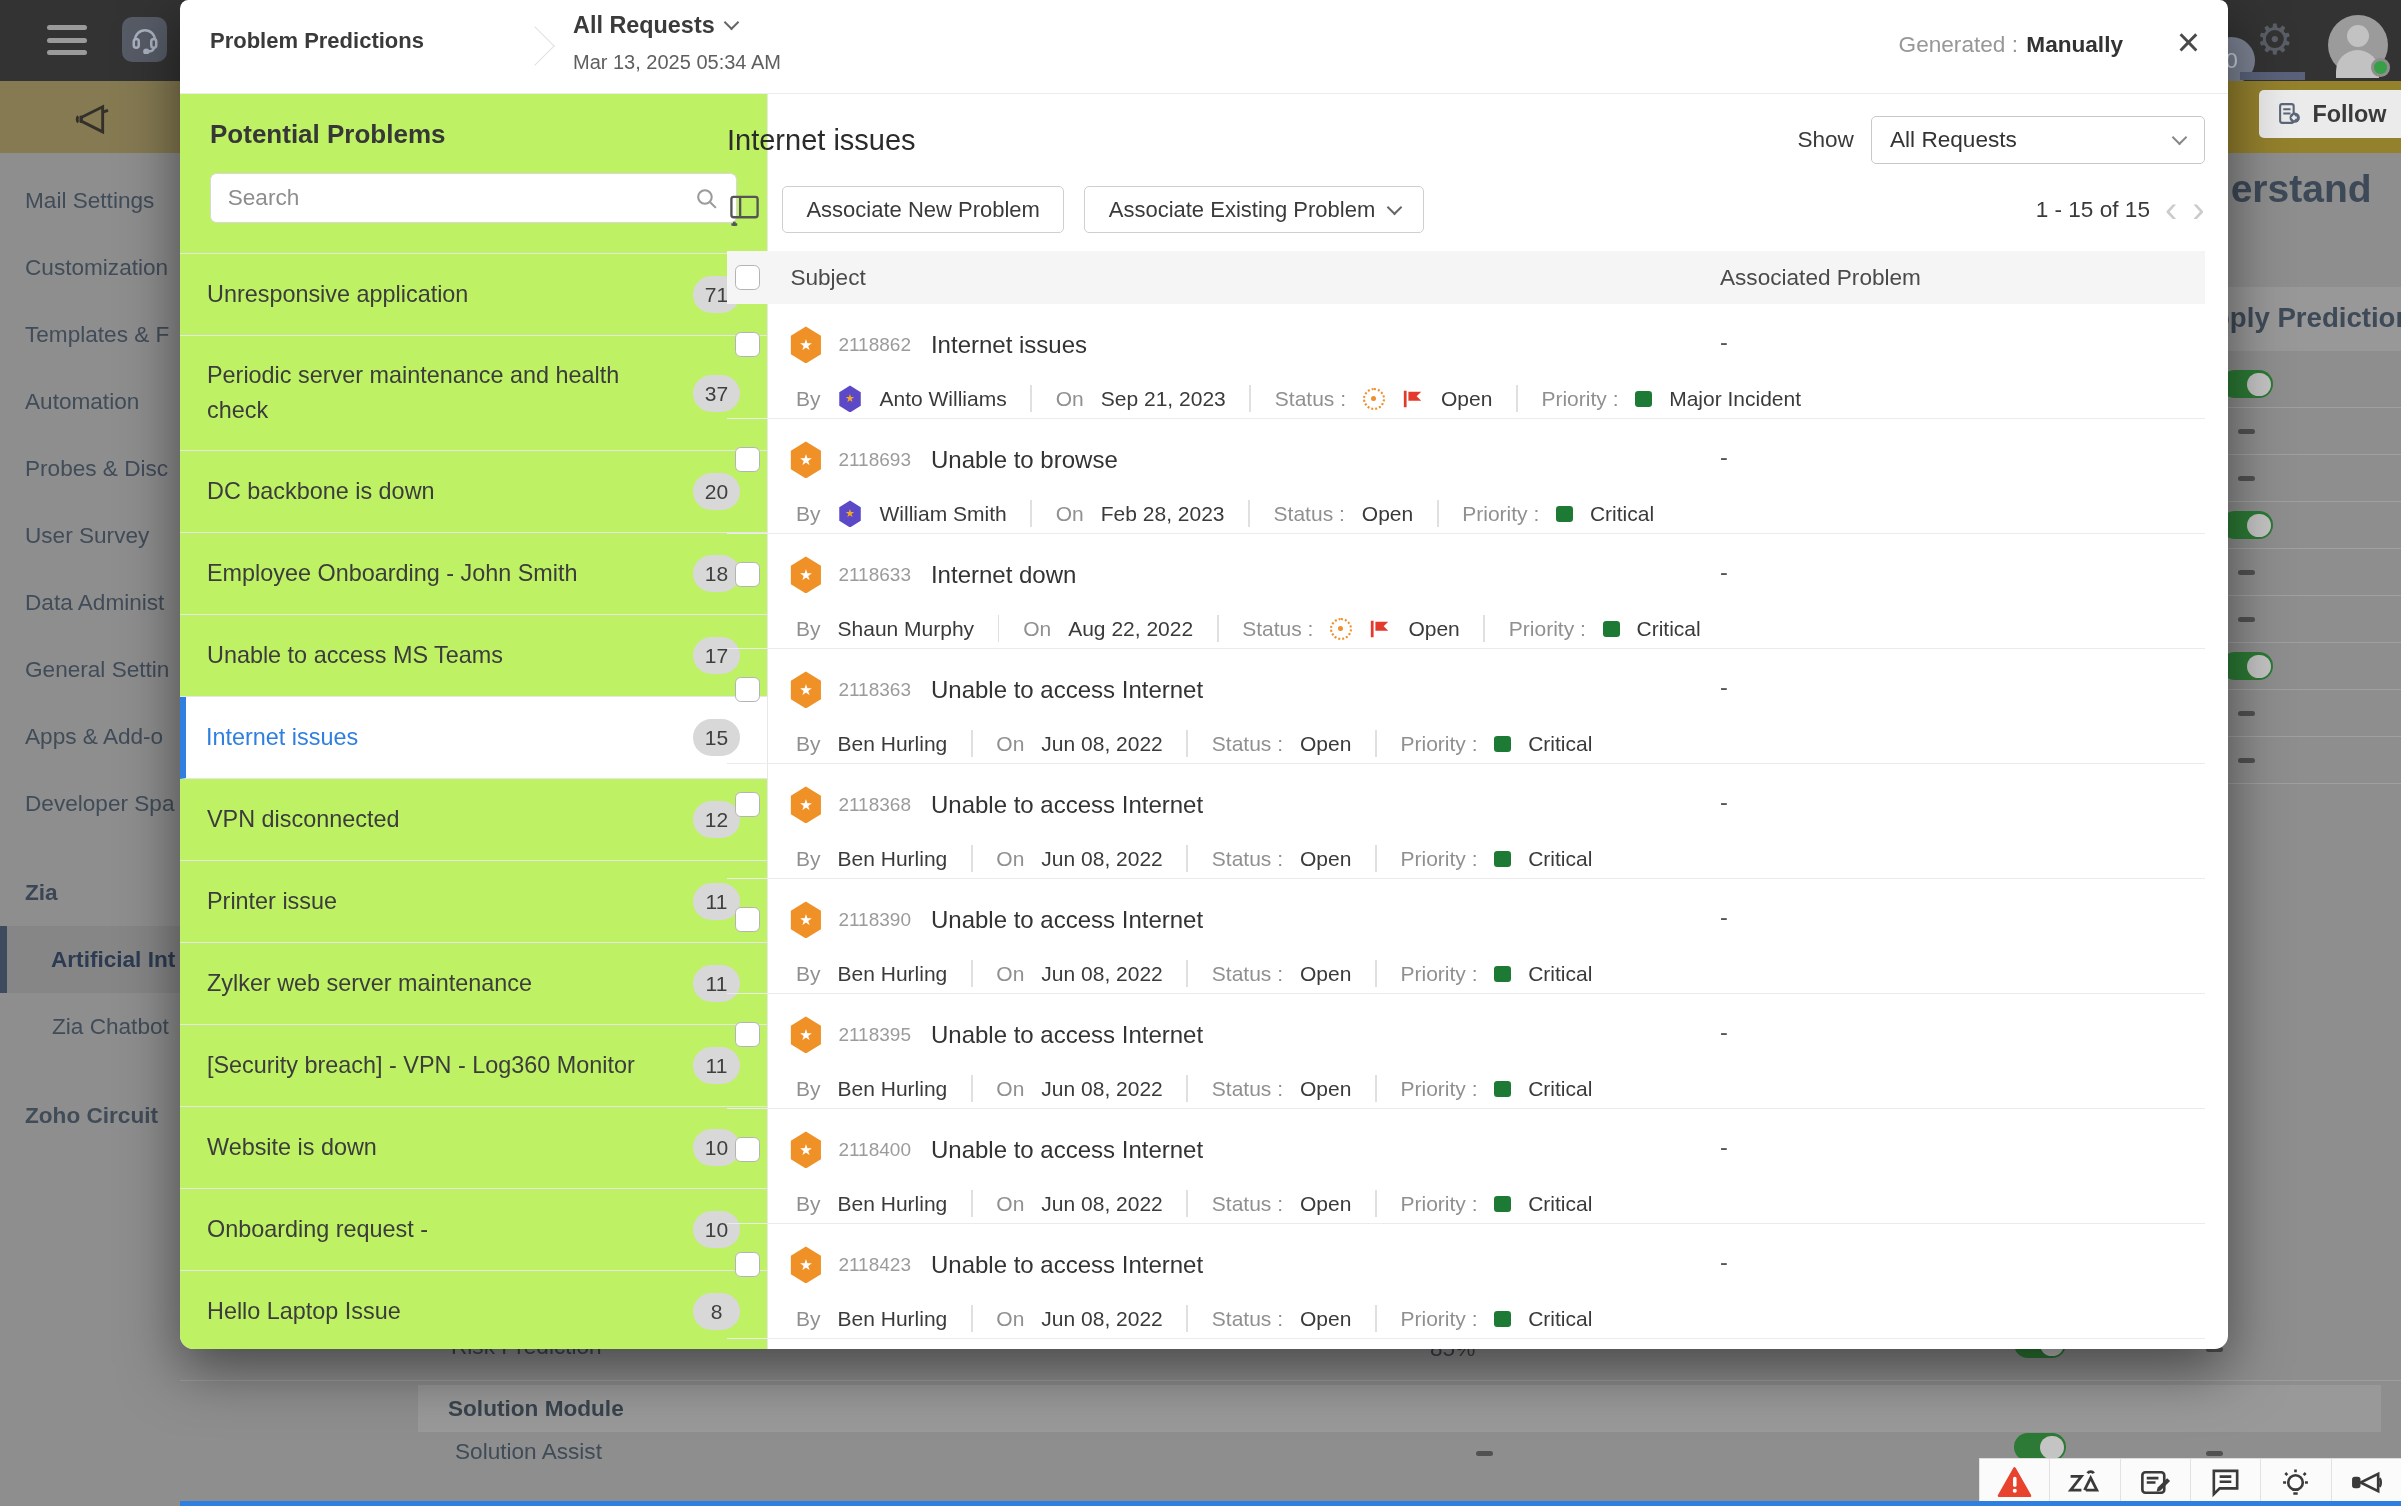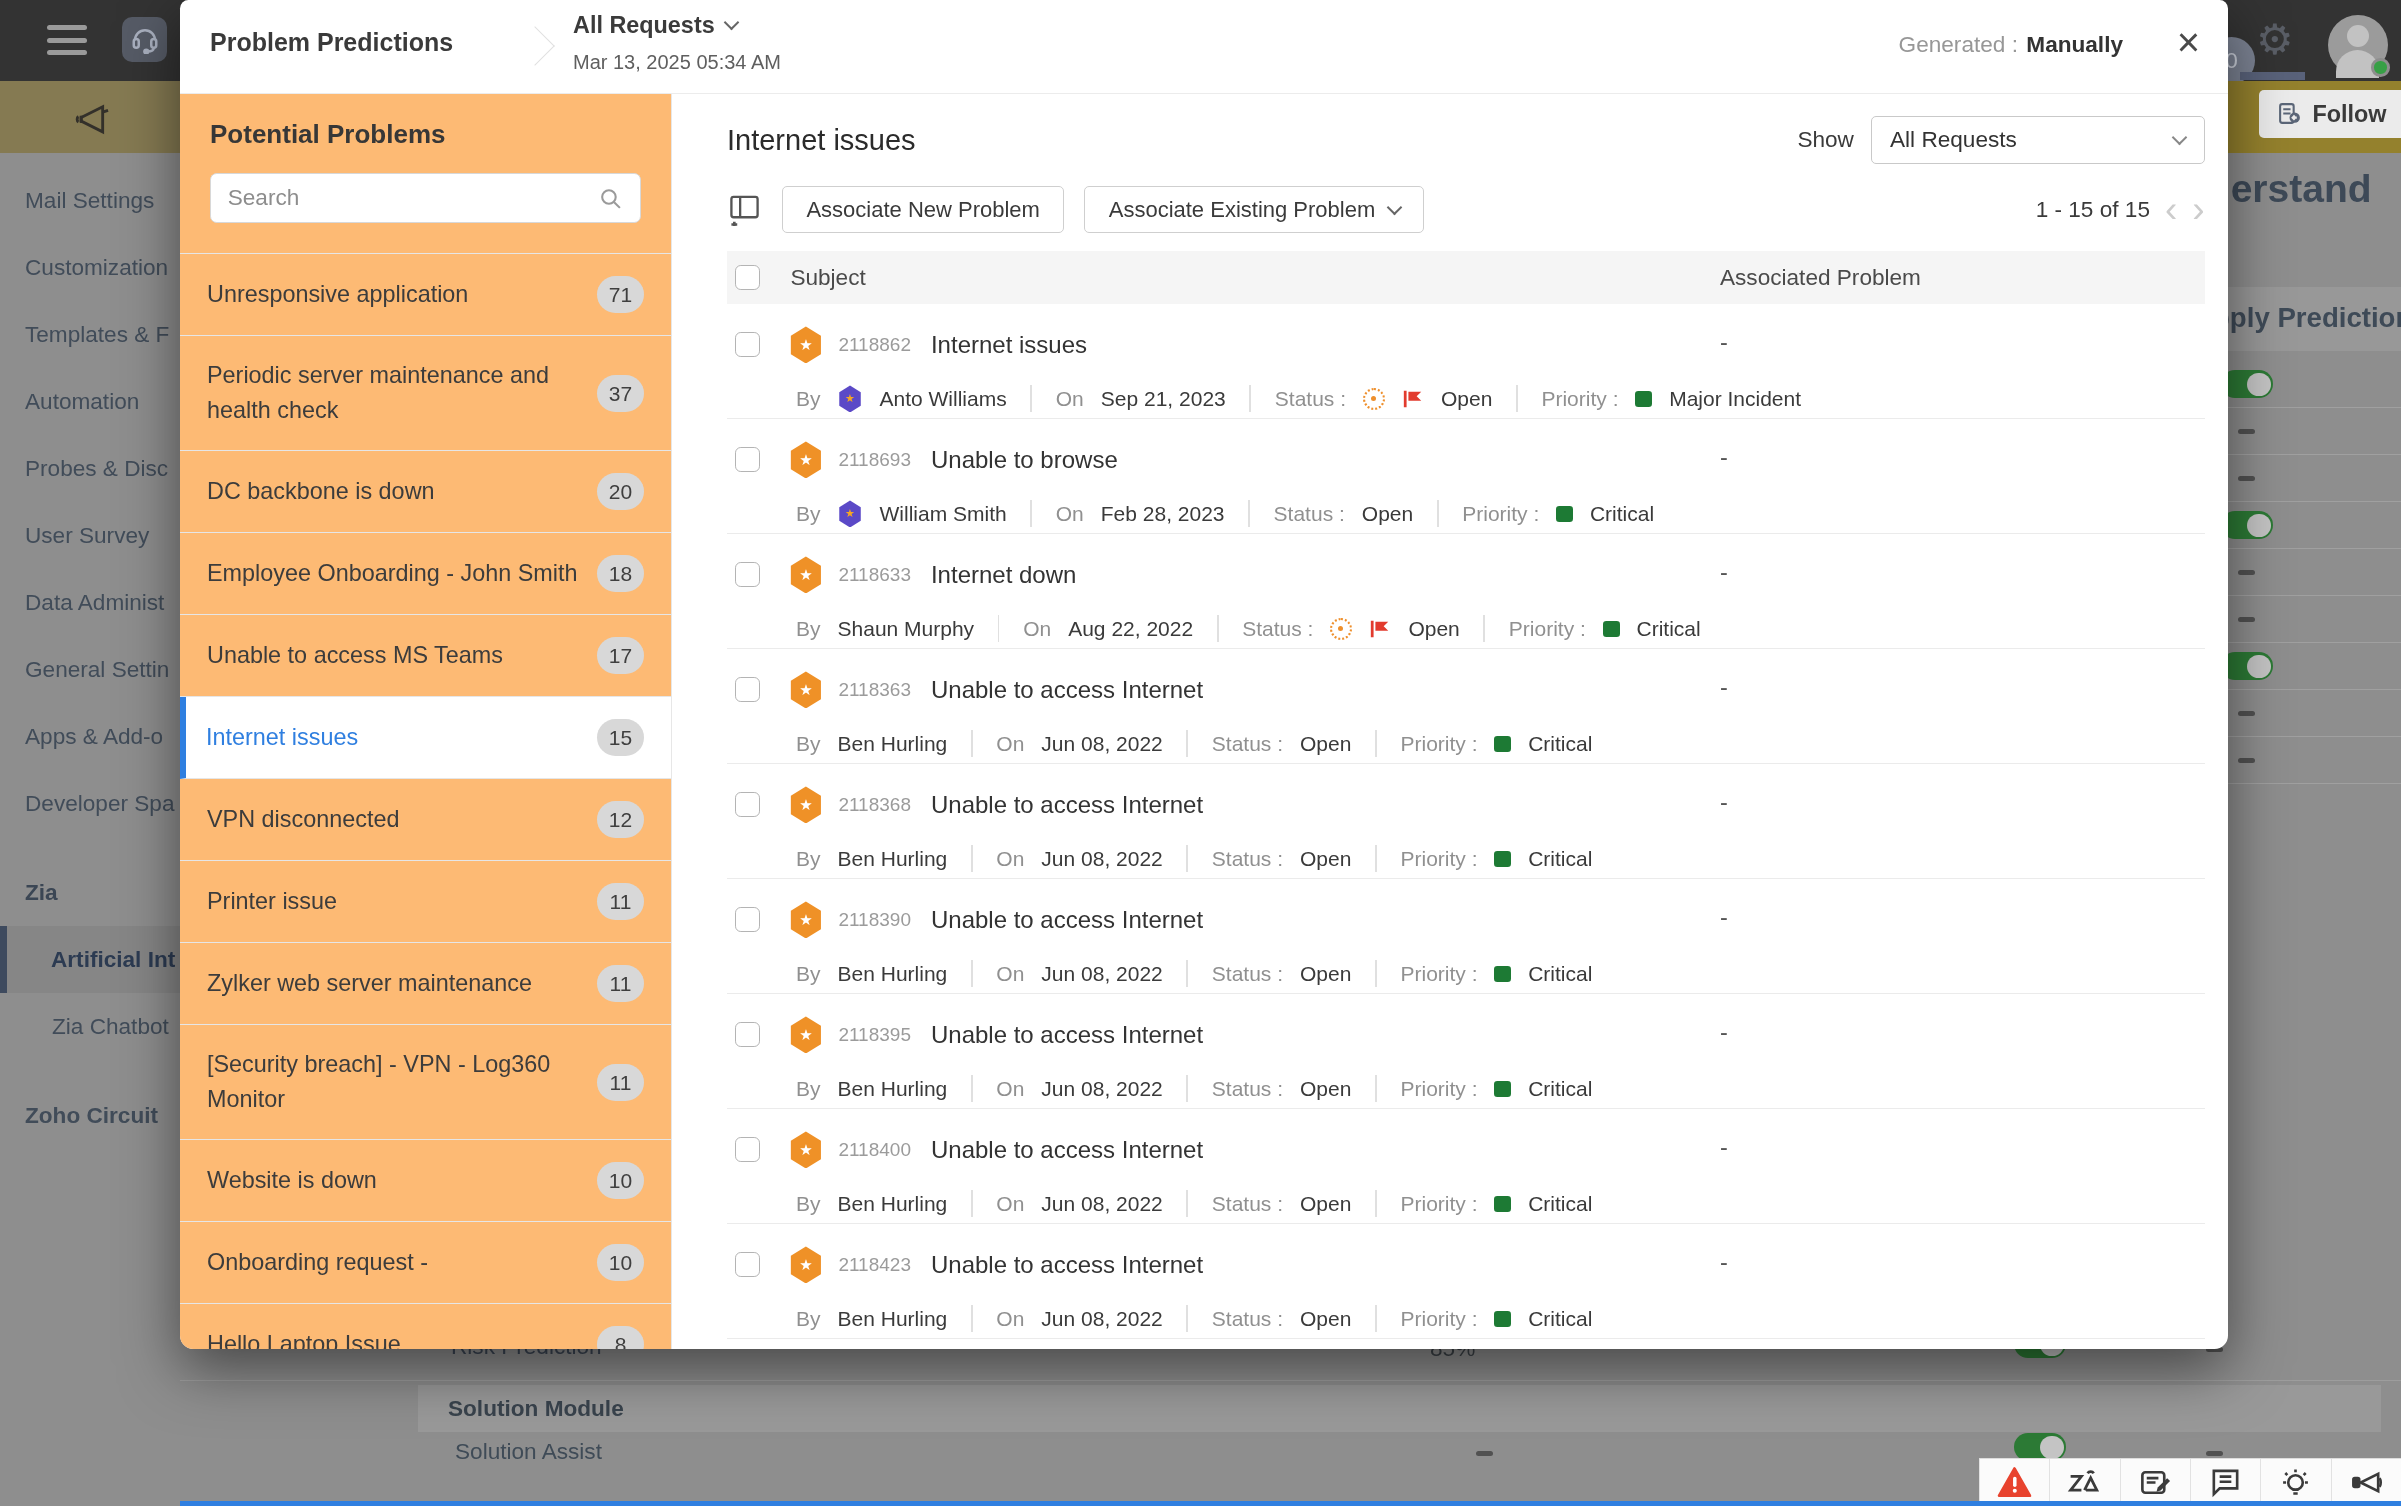--- a/index.html
+++ b/index.html
@@ -54,31 +54,31 @@
   .bstoggle2 { position:absolute; left:2014px; top:1433px; }
   .asdash2 { position:absolute; left:2196px; top:1451px; }
 
   .iconbar { position:absolute; left:1979px; right:0; top:1458px; height:48px; background:#fbfbfb; border-top:0.8px solid #dddddd; display:flex; z-index:5; }
   .icell { flex:1; border-left:0.8px solid #e2e2e2; display:flex; align-items:center; justify-content:center; cursor:pointer; }
   .bottomline { position:absolute; left:180px; right:0; bottom:0; height:5.8px; background:#2f7fe0; z-index:6; }
 
   
   .modal { position:absolute; left:180px; top:0; width:2048px; height:1349px; background:#fff; border-radius:8.4px 8.4px 13.4px 13.4px; box-shadow:0 20px 58px rgba(0,0,0,.5); z-index:10; overflow:hidden; }
   .mhead { position:relative; height:94px; border-bottom:0.8px solid #ececec; }
-  .mtitle { position:absolute; left:30px; top:28px; font-size:25px; font-weight:600; color:#3a3a3a; }
+  .mtitle { position:absolute; left:30px; top:28px; font-size:22px; font-weight:600; color:#3a3a3a; }
   .bigchev { position:absolute; left:341px; top:32px; width:28px; height:28px; border-top:1.7px solid #e0e0e0; border-right:1.7px solid #e0e0e0; transform:rotate(45deg); }
   .mscope { position:absolute; left:393px; top:11.7px; cursor:pointer; }
   .mscope .lab { font-size:23.4px; font-weight:600; color:#3b3b3b; display:flex; align-items:center; gap:11.7px; }
   .chev { width:11px; height:11px; border-right:2.5px solid #666; border-bottom:2.5px solid #666; transform:rotate(45deg); margin-top:-5px; }
   .mscope .date { font-size:20px; color:#5f5f5f; margin-top:12px; }
   .mgen { position:absolute; right:105px; top:32px; font-size:22.6px; color:#979797; }
   .mgen b { color:#333; font-weight:700; margin-left:8.4px; }
   .mclose { position:absolute; right:28px; top:22px; font-size:40px; color:#4a4a4a; cursor:pointer; line-height:1; }
 
-  .mpanel { position:absolute; left:0; top:94px; width:492px; bottom:0; background:#fdba74; border-right:0.8px solid #e7e7e7; overflow:hidden; }
+  .mpanel { position:absolute; left:0; top:94px; width:588px; bottom:0; background:#bef264; border-right:0.8px solid #e7e7e7; overflow:hidden; }
   .ptitle { margin:25px 0 0 30px; font-size:26px; font-weight:700; color:#373737; }
   .psearch { margin:23.4px 30px 0 30px; height:50px; background:#fff; border:0.8px solid #d8d8d8; border-radius:6.7px; display:flex; align-items:center; padding:0 16.7px; }
   .psearch input { flex:1; border:none; outline:none; font-size:22.6px; color:#444; background:transparent; font-family:inherit; }
   .psearch input::placeholder { color:#8d8d8d; }
   .plist { margin-top:30px; border-top:0.8px solid #e6e6e6; }
   .pitem { display:flex; align-items:center; gap:7px; padding:22px 27px; border-bottom:0.8px solid #e6e6e6; font-size:23.4px; color:#3c3c3c; line-height:35px; cursor:pointer; }
   .pitem .plabel { flex:1; }
   .pcount { min-width:47px; height:37px; padding:0 8.4px; border-radius:18.4px; background:#d8d8d8; color:#3f3f3f; font-size:21px; display:flex; align-items:center; justify-content:center; }
   .pitem.selected { background:#fff; border-left:6.7px solid #2f7fe0; padding-left:20px; color:#2f7fe0; }
 

